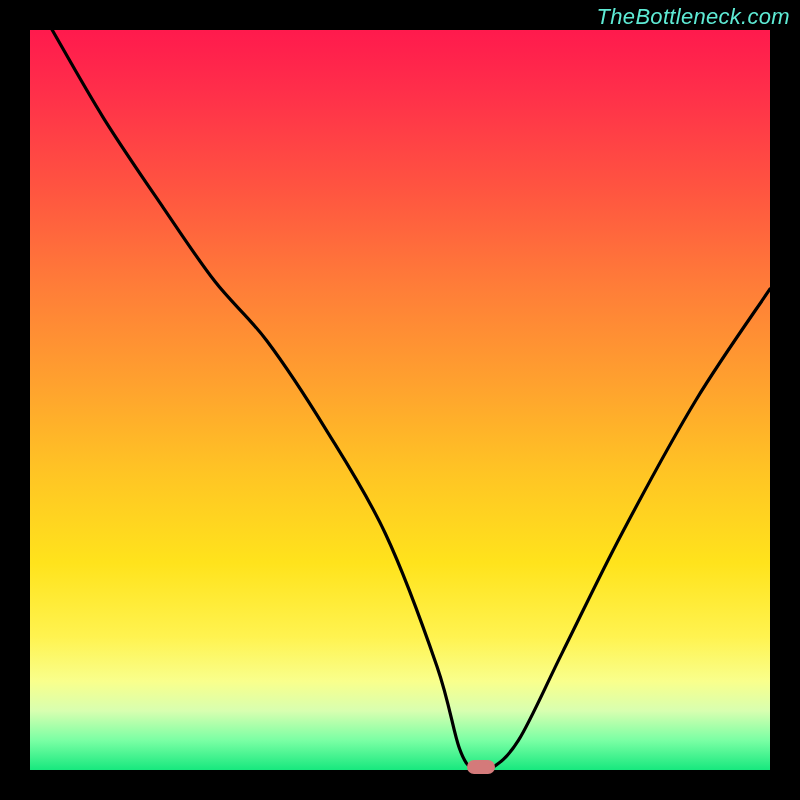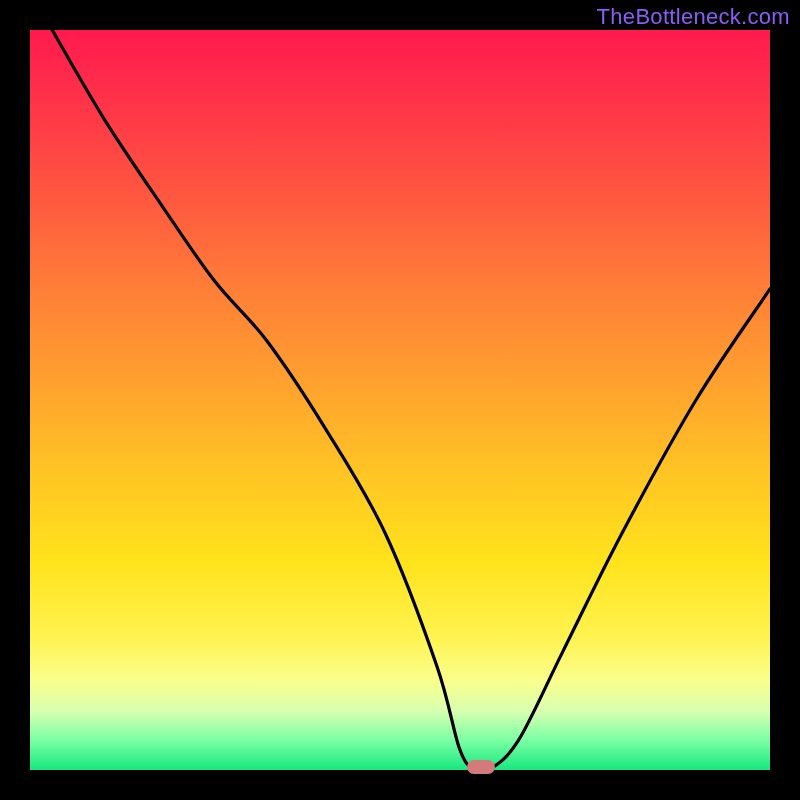--- a/index.html
+++ b/index.html
@@ -8,25 +8,26 @@
     width: 800px;
     height: 800px;
     background: #000;
     font-family: Arial, Helvetica, sans-serif;
     overflow: hidden;
   }
   .watermark {
     position: absolute;
     top: 4px;
     right: 10px;
-    color: #8b5cf6;
+    color: #5eead4;
     font-size: 22px;
     font-weight: 500;
     letter-spacing: 0.3px;
     z-index: 10;
+    font-style: italic;
   }
   .frame {
     position: absolute;
     left: 30px;
     top: 30px;
     width: 740px;
     height: 740px;
     background: #000;
   }
   .plot {

